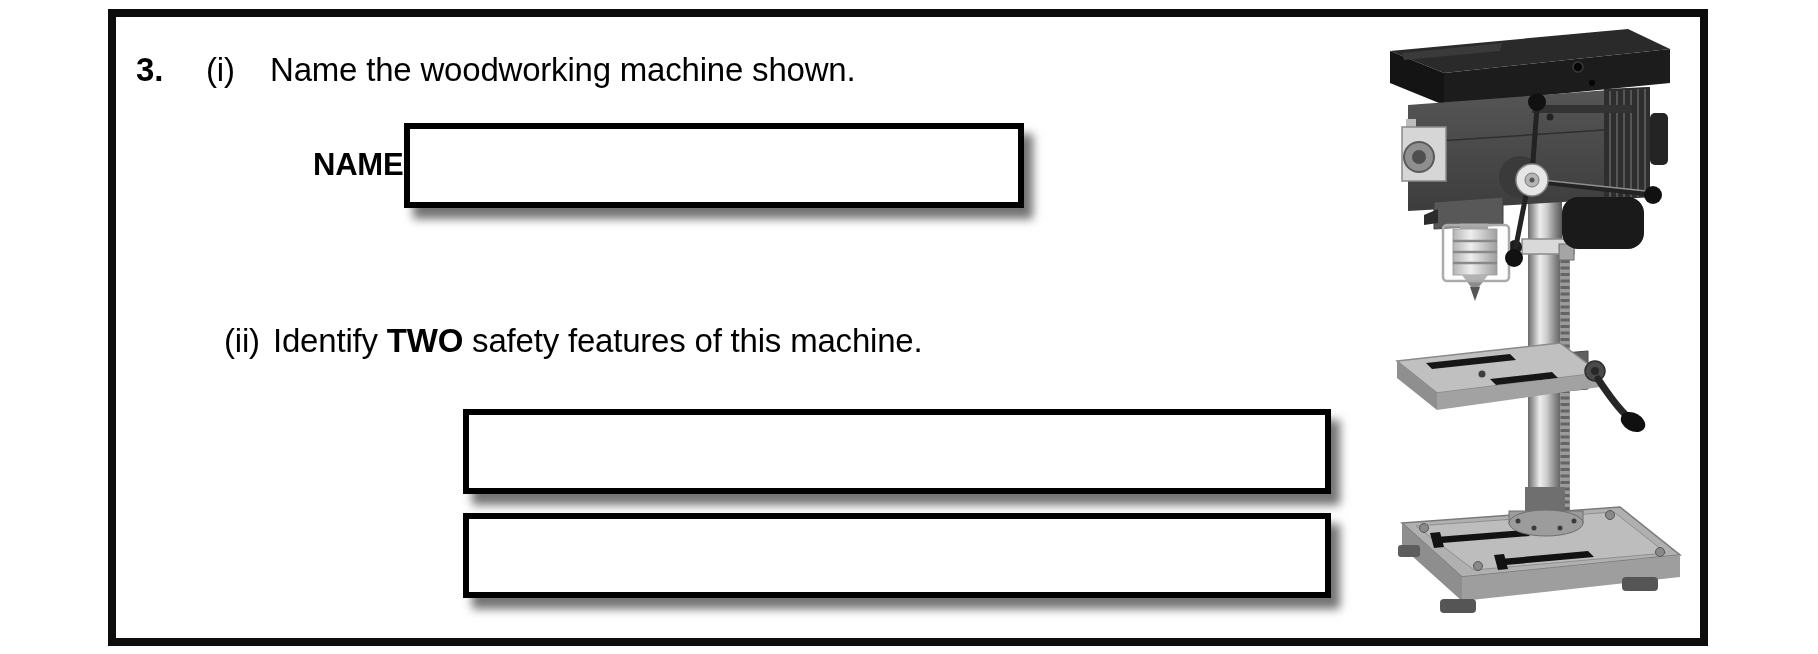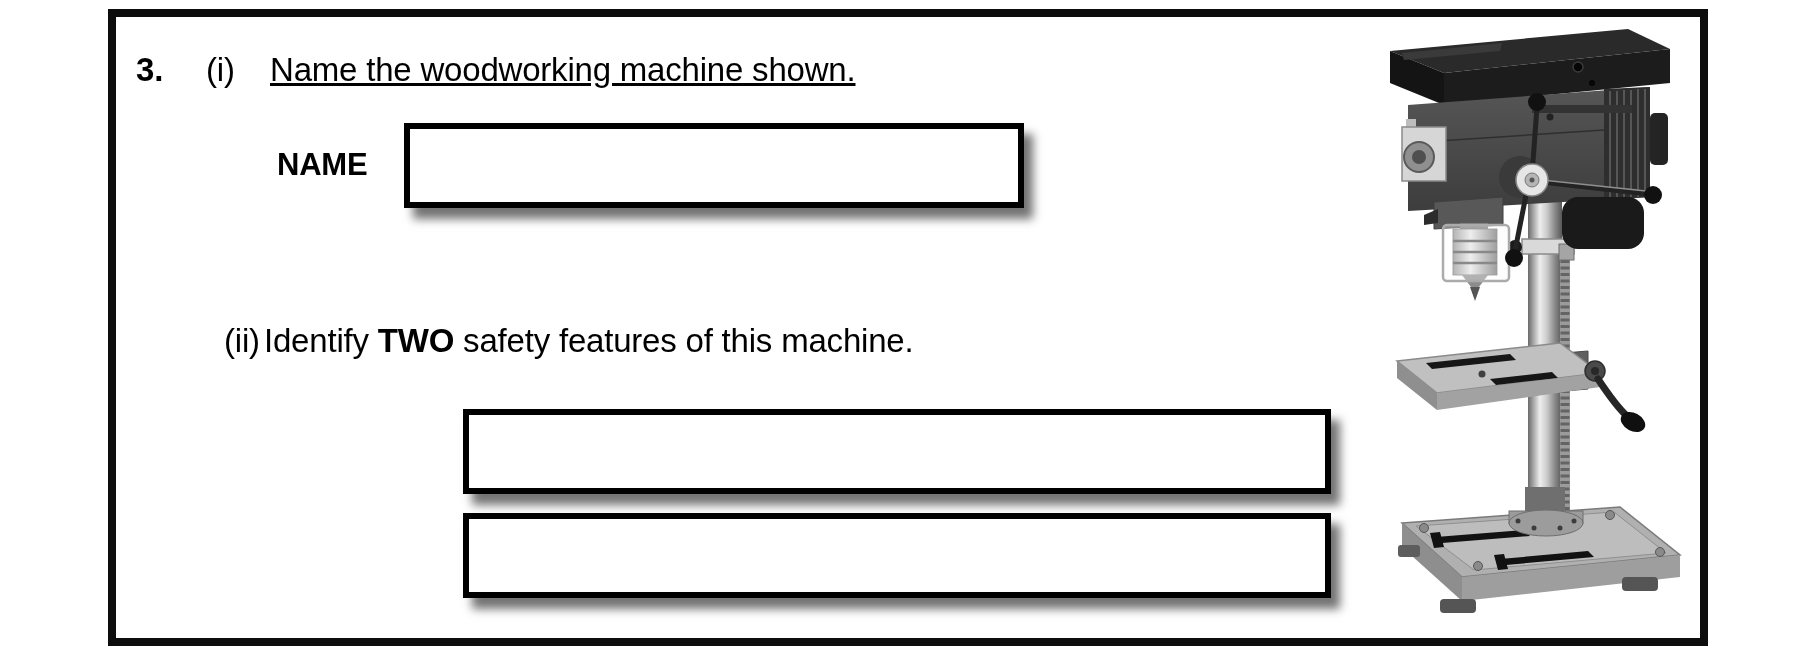--- a/index.html
+++ b/index.html
@@ -33,20 +33,21 @@
     white-space: nowrap;
     letter-spacing: -0.2px;
   }
   .bold { font-weight: 700; }
   .field-label {
     font-size: 31px;
     font-weight: 700;
     line-height: 40px;
     white-space: nowrap;
     letter-spacing: -0.2px;
+    margin-left: 36px;
   }
   .answer-box {
     position: absolute;
     background: #ffffff;
     border: 6px solid #000000;
     box-sizing: border-box;
     box-shadow: 9px 11px 9px rgba(0,0,0,0.55);
     cursor: text;
   }
   .drill-svg {
@@ -57,27 +58,27 @@
     height: 610px;
   }
 </style>
 </head>
 <body>
 
 <div class="frame">
 
   <span class="abs qtext bold" style="left:20px; top:33px;">3.</span>
   <span class="abs qtext" style="left:90px; top:33px;">(i)</span>
-  <span class="abs qtext" style="left:154px; top:33px;text-decoration:underline;">Name the woodworking machine shown.</span>
+  <span class="abs qtext" style="left:154px; top:33px;">Name the woodworking machine shown.</span>
 
   <span class="abs field-label" style="left:161px; top:128px;">NAME</span>
   <div class="answer-box" style="left:288px; top:106px; width:620px; height:85px;"></div>
 
   <span class="abs qtext" style="left:108px; top:304px;">(ii)</span>
-  <span class="abs qtext" style="left:148px; top:304px;text-align:right;"><span>Identify </span><span class="bold">TWO</span><span> safety features of this machine.</span></span>
+  <span class="abs qtext" style="left:157px; top:304px;text-align:right;"><span>Identify </span><span class="bold">TWO</span><span> safety features of this machine.</span></span>
 
   <div class="answer-box" style="left:347px; top:392px; width:868px; height:85px;"></div>
 
   <div class="answer-box" style="left:347px; top:496px; width:868px; height:85px;"></div>
 
   <svg class="drill-svg" viewBox="0 0 320 610" xmlns="http://www.w3.org/2000/svg">
     <defs>
       <linearGradient id="gCol" x1="0" y1="0" x2="1" y2="0">
         <stop offset="0" stop-color="#6a6a6a"></stop>
         <stop offset="0.35" stop-color="#eeeeee"></stop>

